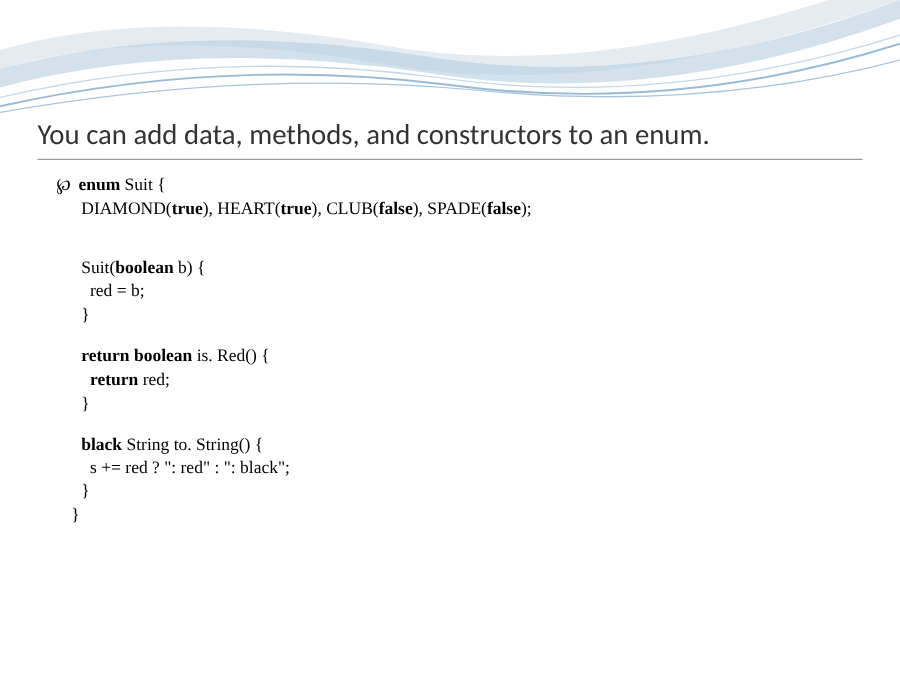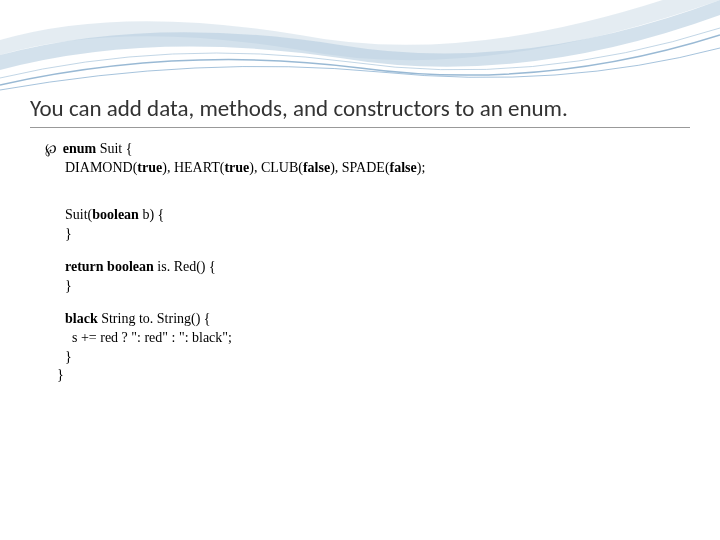--- a/index.html
+++ b/index.html
@@ -92,25 +92,27 @@
       <span class="code-line"><span class="bold">enum</span><span> Suit {</span></span>
     </div>
     <div class="indent1 code-line"><span>DIAMOND(</span><span class="bold">true</span><span>), HEART(</span><span class="bold">true</span><span>), CLUB(</span><span class="bold">false</span><span>), SPADE(</span><span class="bold">false</span><span>);</span></div>
 
     <div class="spacer"></div>
 
 
     <div class="spacer"></div>
 
     <div class="indent1 code-line"><span>Suit(</span><span class="bold">boolean</span><span> b) {</span></div>
+    <div class="indent1 code-line">  red = b;</div>
     <div class="indent1 code-line">}</div>
 
     <div class="spacer"></div>
 
     <div class="indent1 code-line"><span class="bold">return boolean</span><span> is. Red() {</span></div>
+    <div class="indent1 code-line">  <span class="bold">return</span><span> red;</span></div>
     <div class="indent1 code-line">}</div>
 
     <div class="spacer"></div>
 
     <div class="indent1 code-line"><span class="bold">black</span><span> String to. String() {</span></div>
     <div class="indent1 code-line">  s += red ? ": red" : ": black";</div>
     <div class="indent1 code-line">}</div>
     <div class="code-line" style="padding-left:12px">}</div>
   </div>
 </div>

